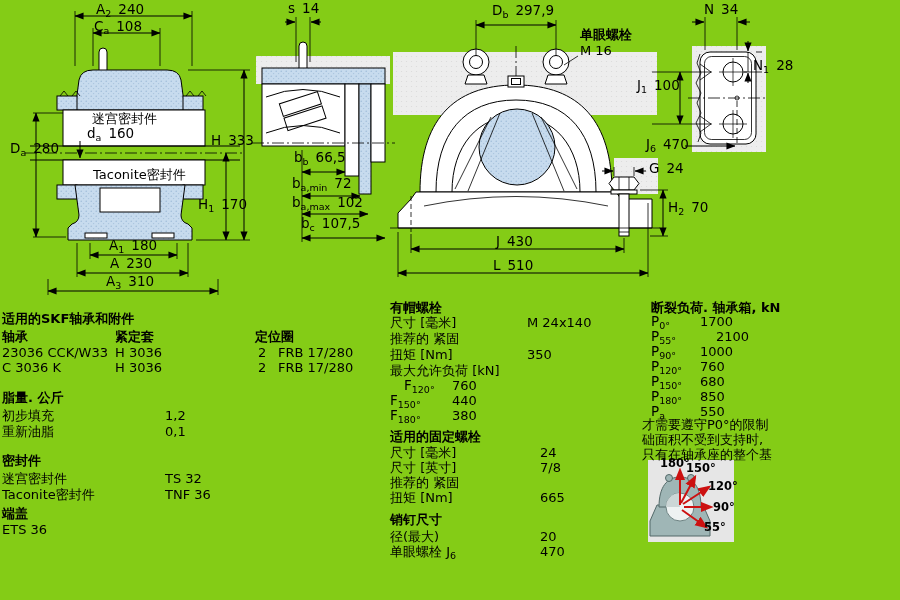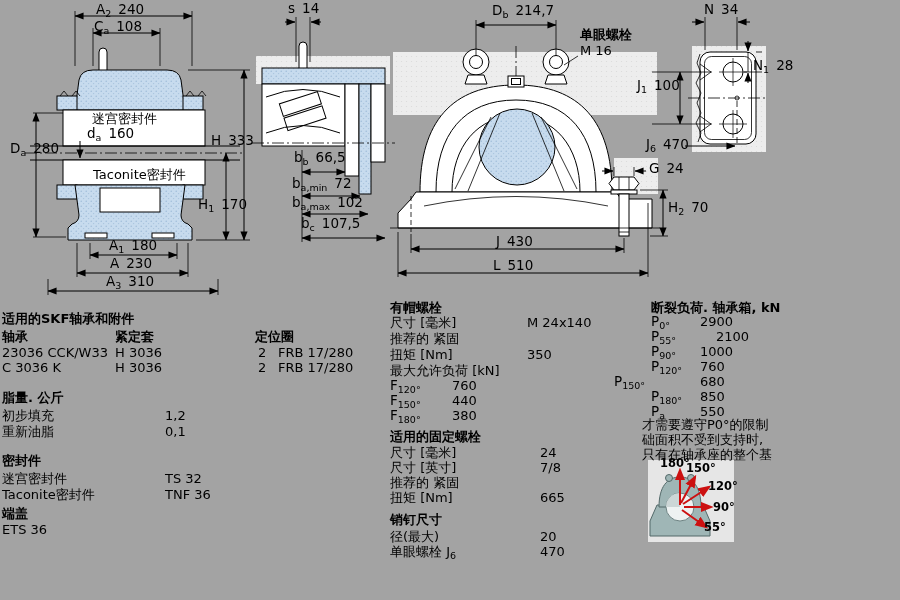--- a/index.html
+++ b/index.html
@@ -1,16 +1,16 @@
 <!DOCTYPE html>
 <html><head>
 <meta charset="utf-8">
 <style>
   html,body{margin:0;padding:0;background:#fff;}
-  .canvas{position:relative;width:900px;height:600px;background:#a3a3a3;overflow:hidden;
+  .canvas{position:relative;width:900px;height:600px;background:#84cc16;overflow:hidden;
           font-family:"DejaVu Sans","Liberation Sans",sans-serif;color:#000;}
   .t{position:absolute;font-size:13px;line-height:15px;white-space:nowrap;}
   .b{font-weight:bold;}
   .dim{font-size:13.5px;}
   .dim sub, .t sub{font-size:9.5px;vertical-align:-3px;}
   .dim .val{margin-left:7px;}
   .ang{position:absolute;font-size:11.5px;font-weight:bold;white-space:nowrap;}
   svg{position:absolute;left:0;top:0;}
 </style>
 </head>
@@ -229,21 +229,21 @@
 <span class="t dim" style="left:109px;top:238px"><span>A</span><sub>1</sub><span class="val">180</span></span>
 <span class="t dim" style="left:110px;top:256px"><span>A</span><sub></sub><span class="val">230</span></span>
 <span class="t dim" style="left:106px;top:274px"><span>A</span><sub>3</sub><span class="val">310</span></span>
 
 <span class="t dim" style="left:288px;top:1px"><span>s</span><sub></sub><span class="val">14</span></span>
 <span class="t dim" style="left:294px;top:150px"><span>b</span><sub>b</sub><span class="val">66,5</span></span>
 <span class="t dim" style="left:292px;top:176px"><span>b</span><sub>a,min</sub><span class="val">72</span></span>
 <span class="t dim" style="left:292px;top:195px"><span>b</span><sub>a,max</sub><span class="val">102</span></span>
 <span class="t dim" style="left:301px;top:216px"><span>b</span><sub>c</sub><span class="val">107,5</span></span>
 
-<span class="t dim" style="left:492px;top:3px"><span>D</span><sub>b</sub><span class="val">214,7</span></span>
+<span class="t dim" style="left:492px;top:3px"><span>D</span><sub>b</sub><span class="val">297,9</span></span>
 <span class="t b" style="left:580px;top:27px">单眼螺栓</span>
 <span class="t" style="left:580px;top:43px">M 16</span>
 <span class="t dim" style="left:496px;top:234px"><span>J</span><sub></sub><span class="val">430</span></span>
 <span class="t dim" style="left:493px;top:258px"><span>L</span><sub></sub><span class="val">510</span></span>
 <span class="t dim" style="left:649px;top:161px"><span>G</span><sub></sub><span class="val">24</span></span>
 <span class="t dim" style="left:668px;top:200px"><span>H</span><sub>2</sub><span class="val">70</span></span>
 
 <span class="t dim" style="left:704px;top:2px"><span>N</span><sub></sub><span class="val">34</span></span>
 <span class="t dim" style="left:753px;top:58px"><span>N</span><sub>1</sub><span class="val">28</span></span>
 <span class="t dim" style="left:637px;top:78px"><span>J</span><sub>1</sub><span class="val">100</span></span>
@@ -278,21 +278,21 @@
 <span class="t b" style="left:2px;top:506px">端盖</span>
 <span class="t" style="left:2px;top:522px">ETS 36</span>
 
 <span class="t b" style="left:390px;top:300px">有帽螺栓</span>
 <span class="t" style="left:390px;top:315px">尺寸 [毫米]</span>
 <span class="t" style="left:527px;top:315px">M 24x140</span>
 <span class="t" style="left:390px;top:331px">推荐的 紧固</span>
 <span class="t" style="left:390px;top:347px">扭矩 [Nm]</span>
 <span class="t" style="left:527px;top:347px">350</span>
 <span class="t" style="left:390px;top:363px">最大允许负荷 [kN]</span>
-<span class="t dim" style="left:390px;top:378px"><span>F</span><sub>120°</sub></span>
+<span class="t dim" style="left:404px;top:378px"><span>F</span><sub>120°</sub></span>
 <span class="t" style="left:452px;top:378px">760</span>
 <span class="t dim" style="left:390px;top:393px"><span>F</span><sub>150°</sub></span>
 <span class="t" style="left:452px;top:393px">440</span>
 <span class="t dim" style="left:390px;top:408px"><span>F</span><sub>180°</sub></span>
 <span class="t" style="left:452px;top:408px">380</span>
 
 <span class="t b" style="left:390px;top:429px">适用的固定螺栓</span>
 <span class="t" style="left:390px;top:445px">尺寸 [毫米]</span>
 <span class="t" style="left:540px;top:445px">24</span>
 <span class="t" style="left:390px;top:460px">尺寸 [英寸]</span>
@@ -302,28 +302,28 @@
 <span class="t" style="left:540px;top:490px">665</span>
 
 <span class="t b" style="left:390px;top:512px">销钉尺寸</span>
 <span class="t" style="left:390px;top:529px">径(最大)</span>
 <span class="t" style="left:540px;top:529px">20</span>
 <span class="t" style="left:390px;top:544px"><span>单眼螺栓 J</span><sub>6</sub></span>
 <span class="t" style="left:540px;top:544px">470</span>
 
 <span class="t b" style="left:651px;top:300px">断裂负荷. 轴承箱, kN</span>
 <span class="t dim" style="left:651px;top:314px"><span>P</span><sub>0°</sub></span>
-<span class="t" style="left:700px;top:314px">2900</span>
+<span class="t" style="left:700px;top:314px">1700</span>
 <span class="t dim" style="left:651px;top:329px"><span>P</span><sub>55°</sub></span>
 <span class="t" style="left:716px;top:329px">2100</span>
 <span class="t dim" style="left:651px;top:344px"><span>P</span><sub>90°</sub></span>
 <span class="t" style="left:700px;top:344px">1000</span>
 <span class="t dim" style="left:651px;top:359px"><span>P</span><sub>120°</sub></span>
 <span class="t" style="left:700px;top:359px">760</span>
-<span class="t dim" style="left:614px;top:374px"><span>P</span><sub>150°</sub></span>
+<span class="t dim" style="left:651px;top:374px"><span>P</span><sub>150°</sub></span>
 <span class="t" style="left:700px;top:374px">680</span>
 <span class="t dim" style="left:651px;top:389px"><span>P</span><sub>180°</sub></span>
 <span class="t" style="left:700px;top:389px">850</span>
 <span class="t dim" style="left:651px;top:404px"><span>P</span><sub>a</sub></span>
 <span class="t" style="left:700px;top:404px">550</span>
 
 <span class="t" style="left:642px;top:417px">才需要遵守P0°的限制</span>
 <span class="t" style="left:642px;top:432px">础面积不受到支持时,</span>
 <span class="t" style="left:642px;top:447px">只有在轴承座的整个基</span>
 

